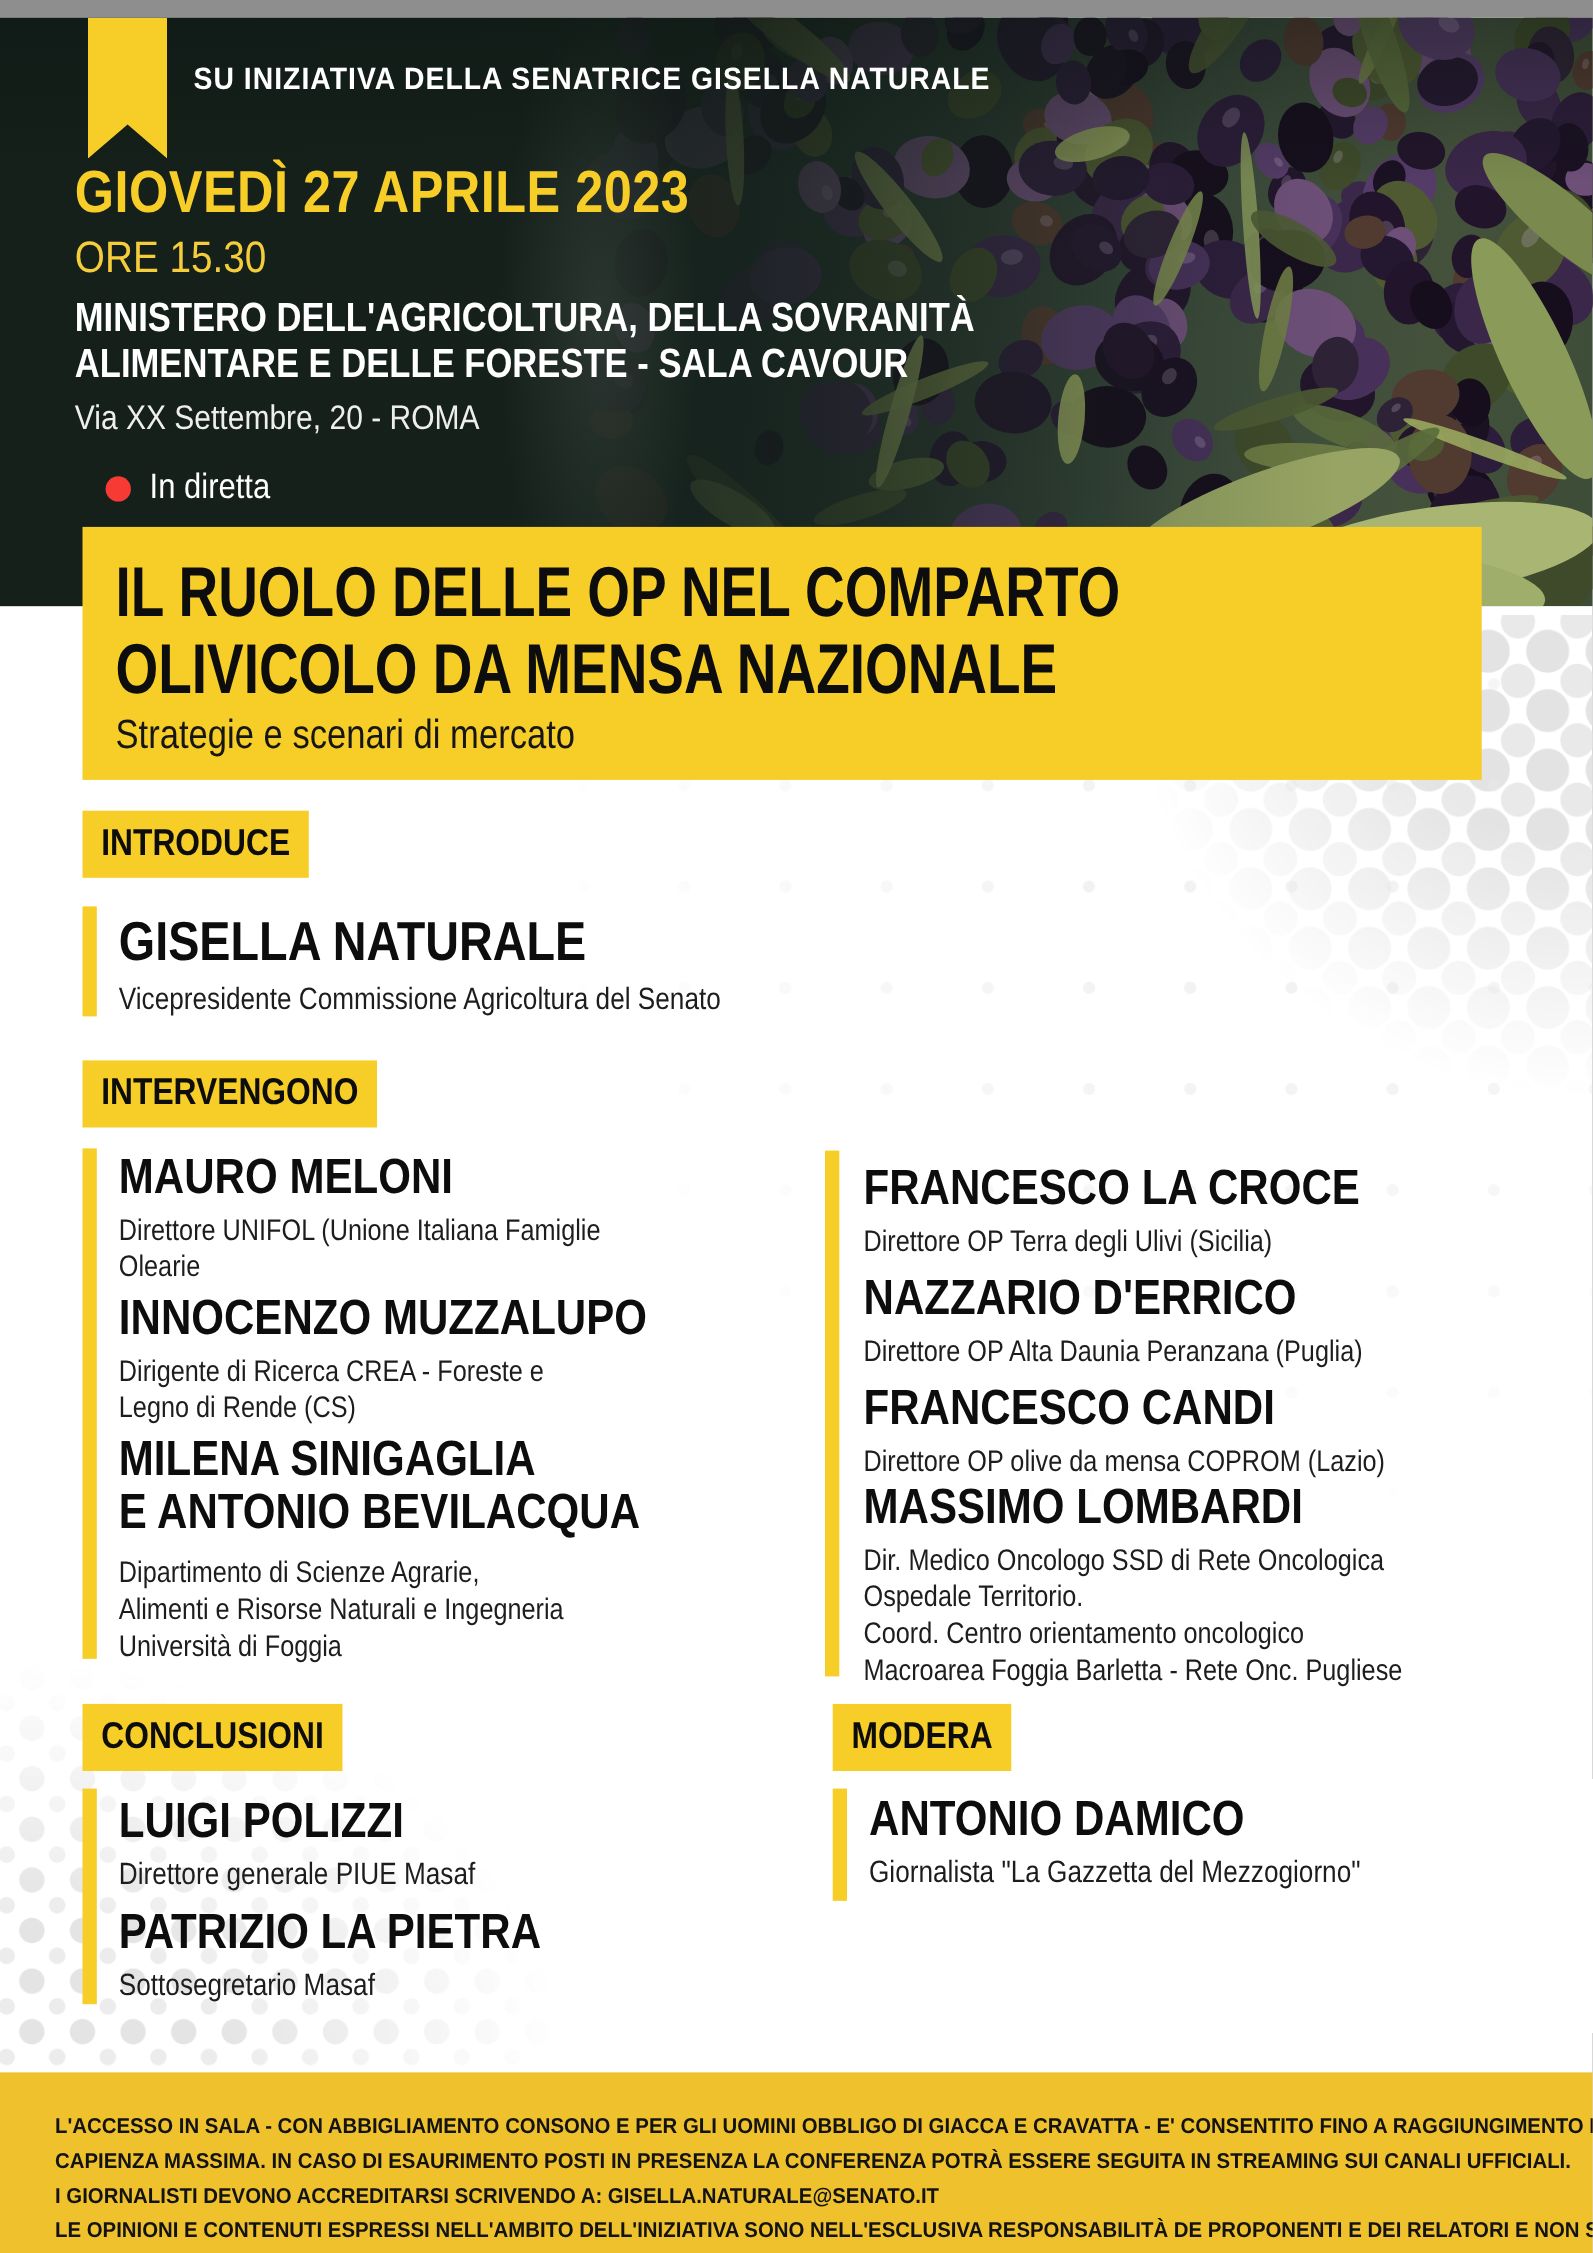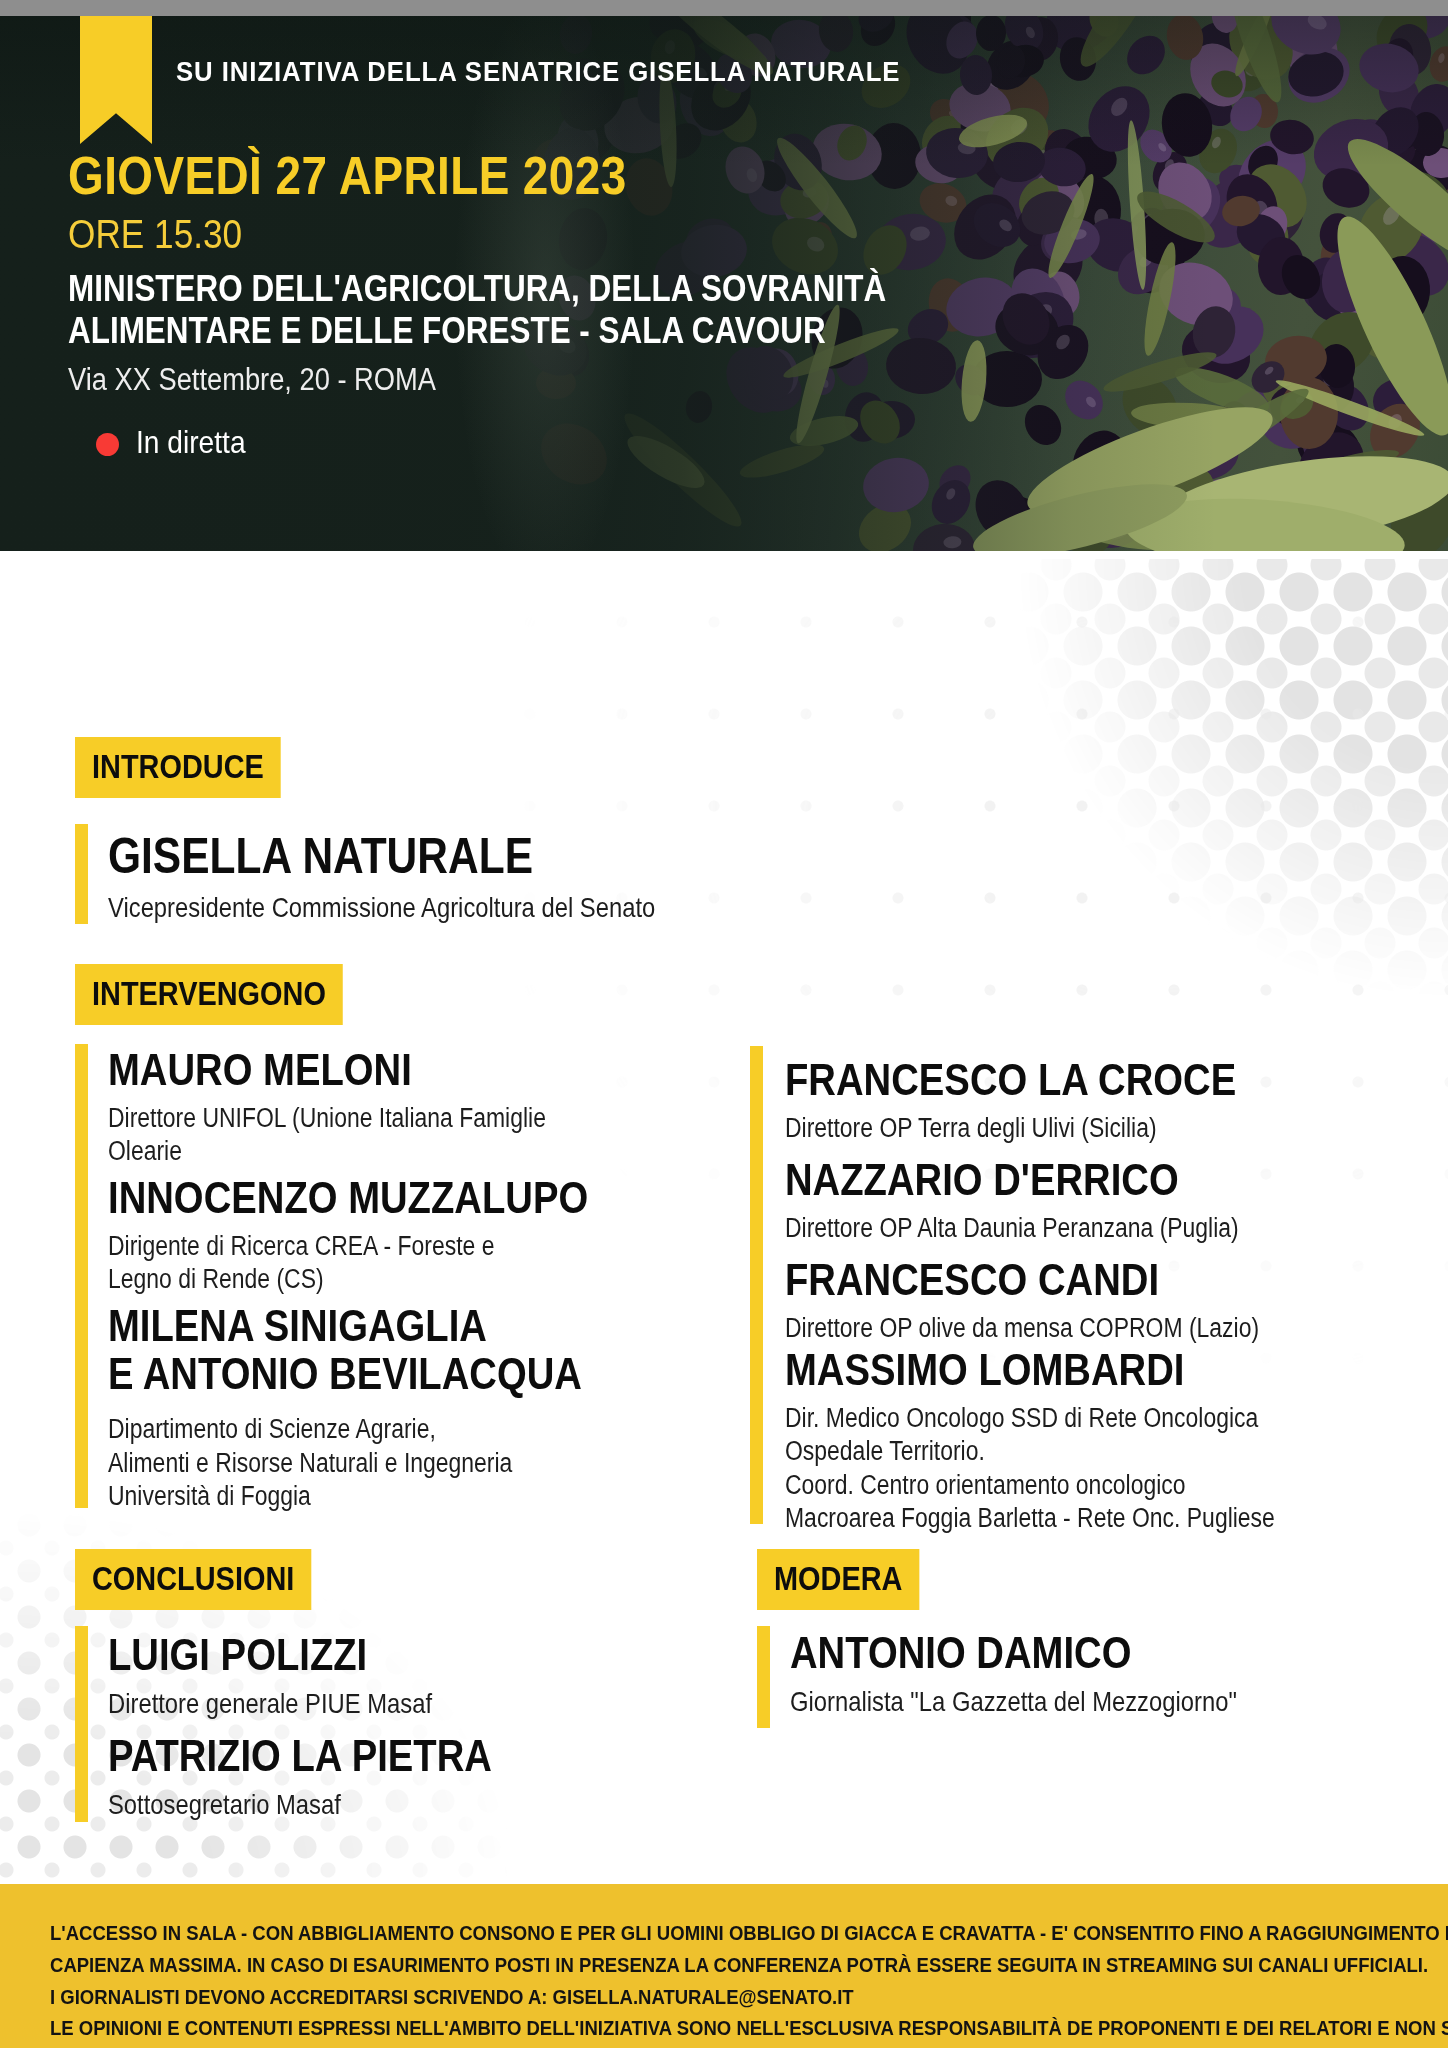--- a/index.html
+++ b/index.html
@@ -463,20 +463,25 @@
   <div class="abs venue1 cx85">MINISTERO DELL'AGRICOLTURA, DELLA SOVRANITÀ</div>
   <div class="abs venue2 cx85">ALIMENTARE E DELLE FORESTE - SALA CAVOUR</div>
   <div class="abs address cx88">Via XX Settembre, 20 - ROMA</div>
   <div class="abs live-dot"></div>
   <div class="abs live-label cx88">In diretta</div>
 
   <div class="abs dots dots-tr"></div>
   <div class="abs dots dots-bl"></div>
   <div class="abs dots dots-mid"></div>
 
+  <div class="abs banner">
+    <div class="abs t-line1 cx78">IL RUOLO DELLE OP NEL COMPARTO</div>
+    <div class="abs t-line2 cx78">OLIVICOLO DA MENSA NAZIONALE</div>
+    <div class="abs t-sub cx85">Strategie e scenari di mercato</div>
+  </div>
 
   <div class="abs sec-label" style="left:75px; top:721px;">
     <span>INTRODUCE</span>
   </div>
   <div class="abs bar" style="left:75px; top:808px; height:100px;"></div>
   <div class="abs speaker" style="left:108px; top:814px;">
     <div class="sp-name big">GISELLA NATURALE</div>
     <div class="sp-role big">Vicepresidente Commissione Agricoltura del Senato</div>
   </div>
 

